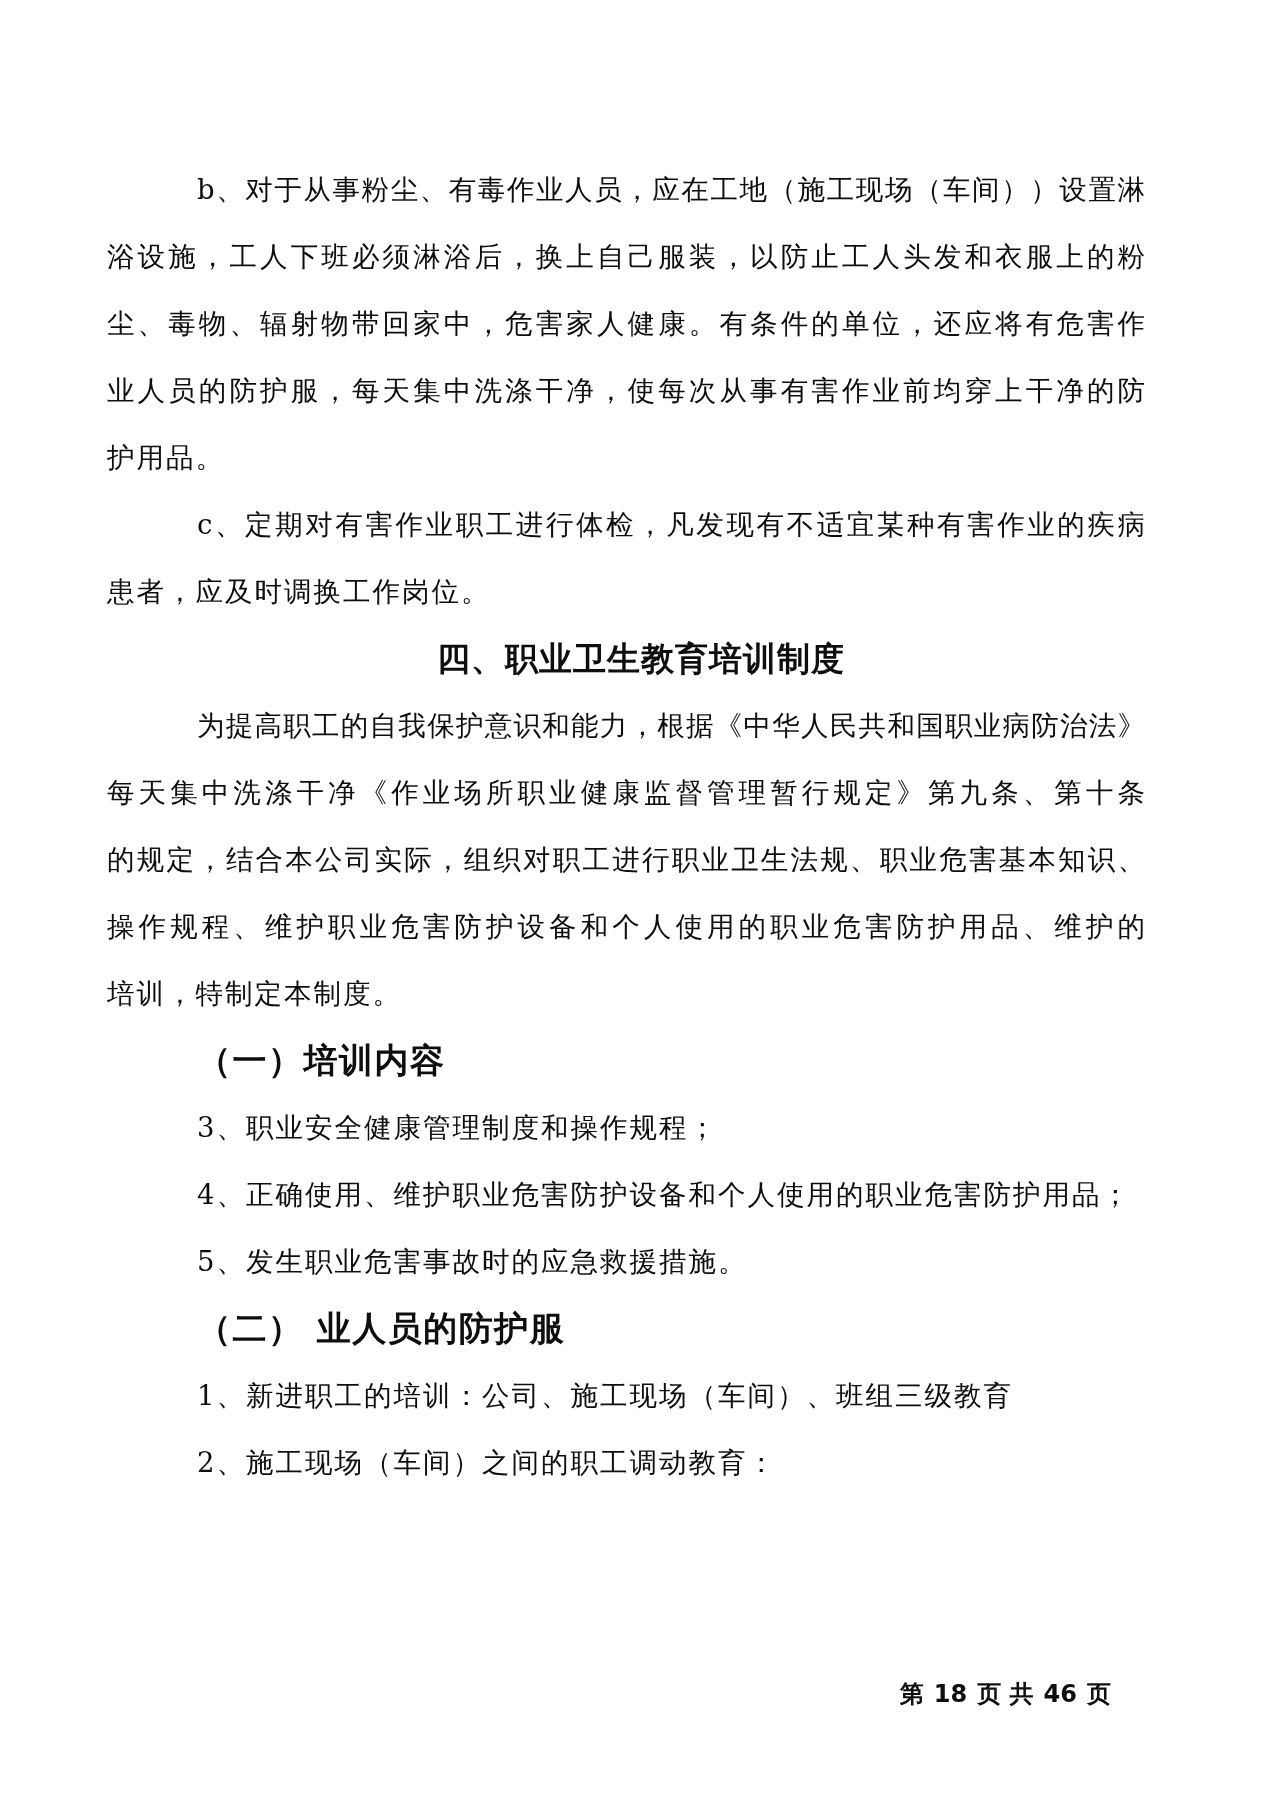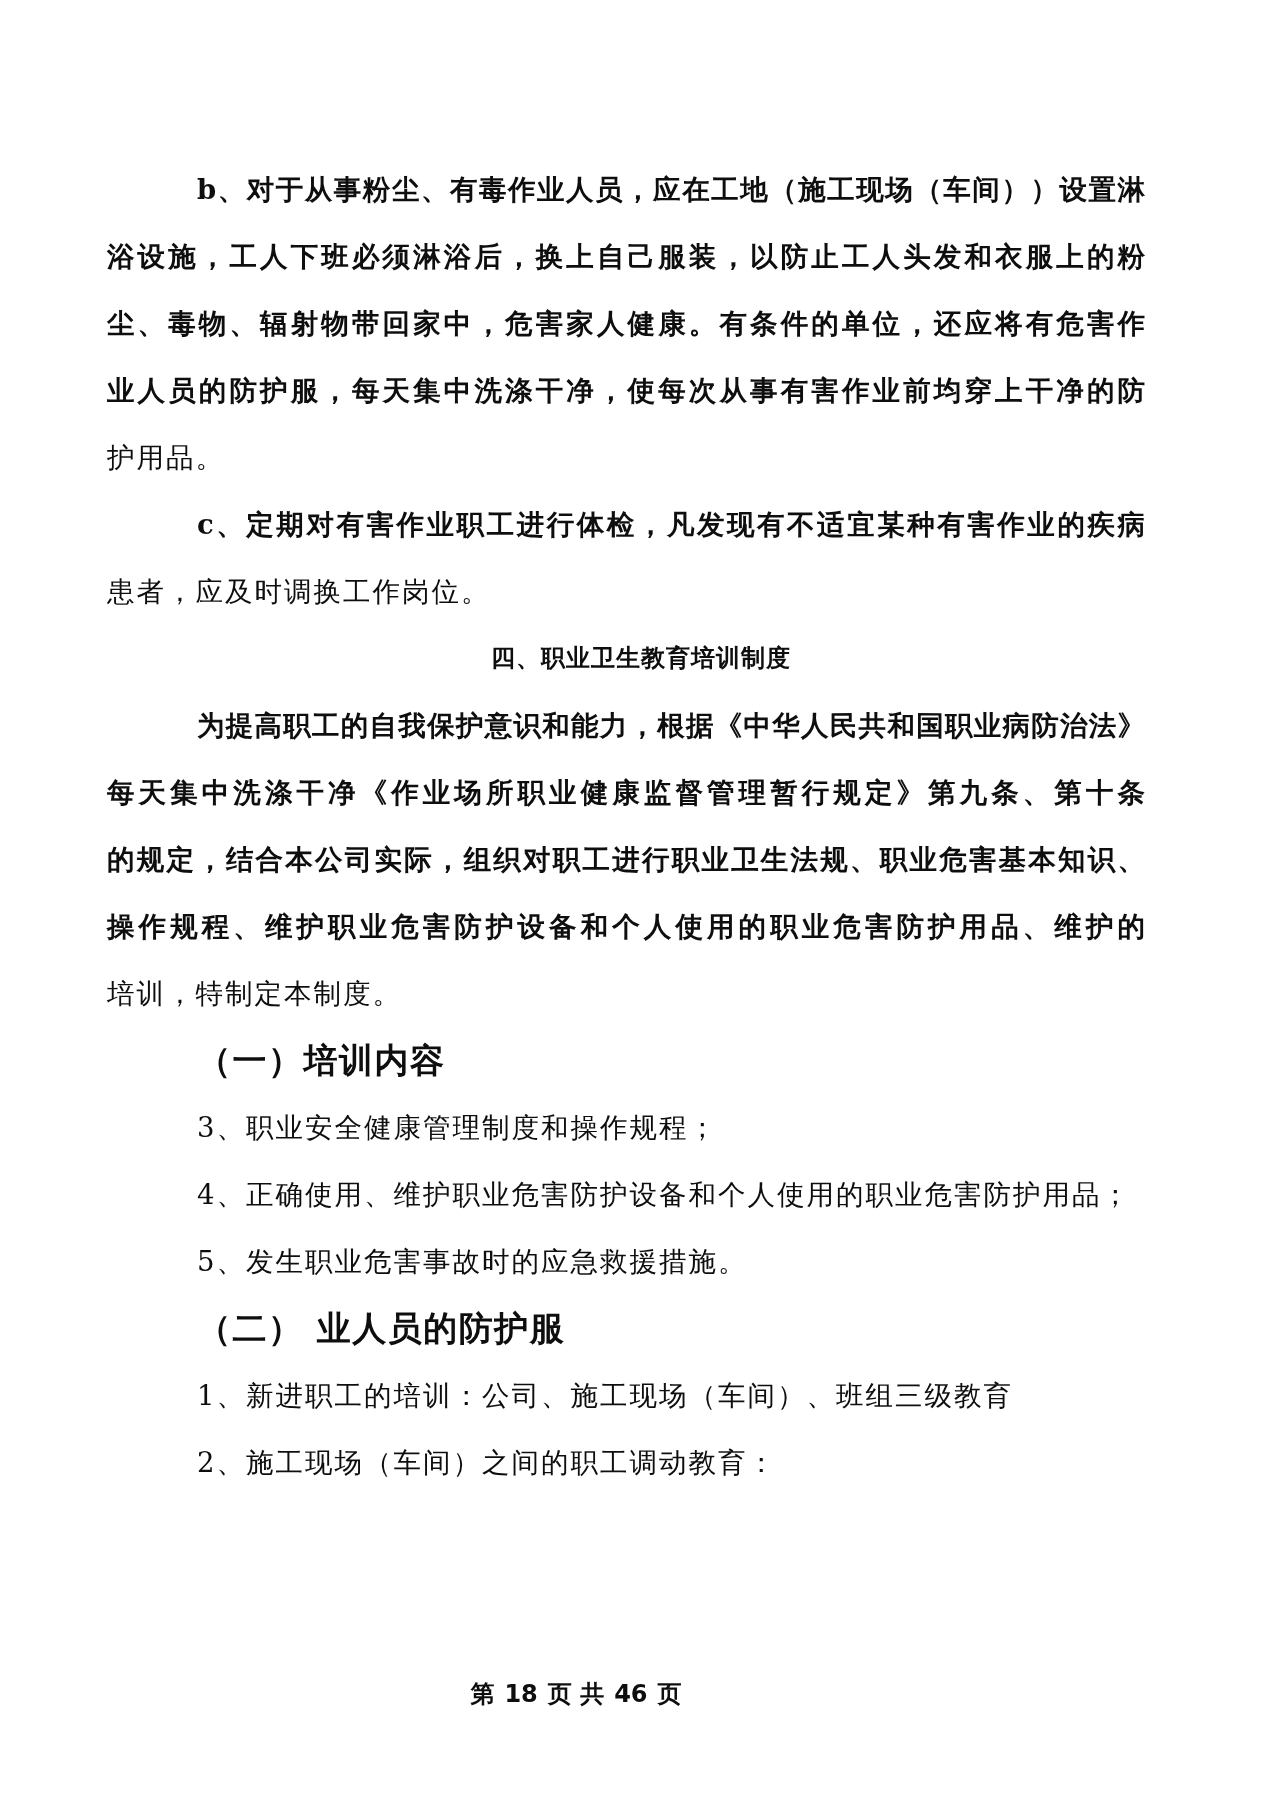--- a/index.html
+++ b/index.html
@@ -24,47 +24,46 @@
     font-size: 27.5px;
     letter-spacing: 2px;
     white-space: nowrap;
   }
   
   .line.j {
     white-space: normal;
     letter-spacing: 0;
     text-align: justify;
     text-align-last: justify;
-    font-weight: bold;
   }
   .indent { padding-left: 90px; }
   .h1 {
     font-family: "DejaVu Sans", sans-serif;
     font-weight: 700;
-    font-size: 24px;
+    font-size: 33px;
     letter-spacing: 1px;
     text-align: right;
     text-align-last: center;
     text-indent: 30px;
     white-space: nowrap;
   }
   .h2 {
     font-family: "DejaVu Sans", sans-serif;
     font-weight: 700;
     font-size: 34px;
     letter-spacing: 1.5px;
   }
   .page-footer {
     position: absolute;
-    left: 46px;
+    left: 56px;
     top: 1661px;
     width: 1060px;
     height: 67px;
     line-height: 67px;
-    text-align: center;
+    text-align: right;
     font-family: "DejaVu Sans", sans-serif;
     font-weight: 700;
     font-size: 24px;
     color: #0e0e0e;
   }
   .page-footer span { margin: 0 5px; }
 </style>
 </head>
 <body>
 

